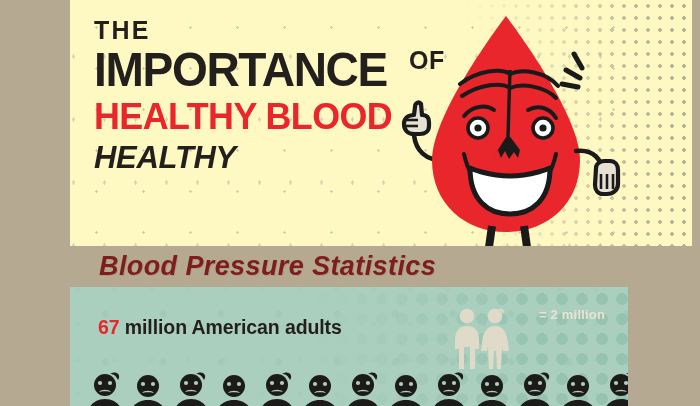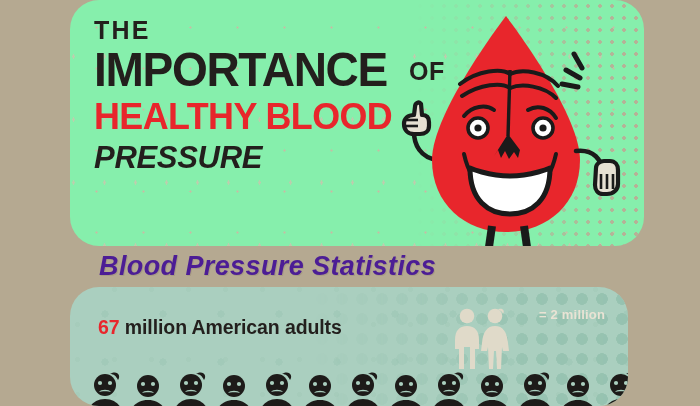--- a/index.html
+++ b/index.html
@@ -6,24 +6,23 @@
   body{
     width:700px;height:406px;overflow:hidden;
     background:#b5a991;
     font-family:"Liberation Sans", sans-serif;
     position:relative;
   }
   #stage{position:absolute;left:0;top:0;width:700px;height:406px;}
 
   
   .hero{
-    position:absolute;left:70px;top:0;width:574px;height:246px;
-    background:#86efac;
+    position:absolute;left:70px;top:0;width:622px;height:246px;
+    background:#fef9c3;
     overflow:hidden;
-    border-radius:29px;
   }
   
   .hero-halftone{
     position:absolute;right:0;top:0;width:230px;height:246px;
     background-image:radial-gradient(#b8ae96 1.9px, transparent 2.1px);
     background-size:12px 12px;
     background-position:0 0;
     -webkit-mask-image:linear-gradient(to left, rgba(0,0,0,1) 0%, rgba(0,0,0,.85) 25%, rgba(0,0,0,.35) 60%, rgba(0,0,0,0) 100%);
     mask-image:linear-gradient(to left, rgba(0,0,0,1) 0%, rgba(0,0,0,.85) 25%, rgba(0,0,0,.35) 60%, rgba(0,0,0,0) 100%);
   }
@@ -45,21 +44,21 @@
   }
   .t-row2{display:flex;align-items:flex-start;margin-top:5px;}
   .t-importance{
     font-size:48px;font-weight:bold;letter-spacing:-1.4px;
     color:#231f1d;line-height:.92;
     font-family:"Liberation Sans Narrow","Liberation Sans",sans-serif;
     transform:scaleX(.96);transform-origin:left center;
   }
   .t-of{
     font-size:25px;font-weight:bold;letter-spacing:.5px;
-    color:#231f1d;margin-left:10px;line-height:1;margin-top:11px;
+    color:#231f1d;margin-left:10px;line-height:1;
   }
   .t-healthy{
     font-size:37px;font-weight:bold;letter-spacing:-.6px;
     color:#e8262c;line-height:1;margin-top:6px;
     font-family:"Liberation Sans Narrow","Liberation Sans",sans-serif;
     transform:scaleX(.97);transform-origin:left center;
   }
   .t-pressure{
     font-size:31px;font-weight:bold;font-style:italic;letter-spacing:-.3px;
     color:#231f1d;line-height:1;margin-top:7px;
@@ -70,30 +69,30 @@
   .drop-wrap{position:absolute;left:328px;top:8px;width:230px;height:250px;z-index:5;}
   .drop-wrap svg{display:block;}
 
   
   .sec-head{
     position:absolute;left:70px;top:246px;width:558px;height:41px;
     display:flex;align-items:center;
   }
   .sec-head-text{
     margin-left:29px;
-    color:#4c1d95;font-size:27px;font-weight:bold;font-style:italic;
+    color:#7f1d1d;font-size:27px;font-weight:bold;font-style:italic;
     letter-spacing:.4px;
     font-family:"Liberation Sans Narrow","Liberation Sans",sans-serif;
     text-shadow:1px 1px 0 rgba(140,130,110,.35);
   }
 
   
   .statpanel{
     position:absolute;left:70px;top:287px;width:558px;height:119px;
-    background:#aacfbf;overflow:hidden;border-radius:29px;
+    background:#aacfbf;overflow:hidden;
   }
   .stat-dots{
     position:absolute;right:0;top:0;width:320px;height:119px;
     background-image:radial-gradient(#96c2b0 5.6px, transparent 6px);
     background-size:20px 20px;background-position:4px 2px;
     -webkit-mask-image:linear-gradient(to left, rgba(0,0,0,1) 0%, rgba(0,0,0,.9) 30%, rgba(0,0,0,.3) 72%, rgba(0,0,0,0) 100%);
     mask-image:linear-gradient(to left, rgba(0,0,0,1) 0%, rgba(0,0,0,.9) 30%, rgba(0,0,0,.3) 72%, rgba(0,0,0,0) 100%);
   }
   .stat-ghost{
     position:absolute;left:0;top:0;width:558px;height:119px;
@@ -136,21 +135,21 @@
     <div class="hero-specks"></div>
     <div class="hero-halftone"></div>
 
     <div class="title-block">
       <div class="t-the">THE</div>
       <div class="t-row2">
         <span class="t-importance">IMPORTANCE</span>
         <span class="t-of">OF</span>
       </div>
       <div class="t-healthy">HEALTHY BLOOD</div>
-      <div class="t-pressure">PRESSURE</div>
+      <div class="t-pressure">HEALTHY</div>
     </div>
 
     <div class="drop-wrap">
       <svg width="230" height="250" viewBox="0 0 230 250">
 
         <g stroke="#1a1a1a" stroke-width="5" stroke-linecap="round">
           <line x1="176" y1="46" x2="184" y2="60"></line>
           <line x1="168" y1="62" x2="182" y2="70"></line>
           <line x1="164" y1="76" x2="180" y2="79"></line>
         </g>

